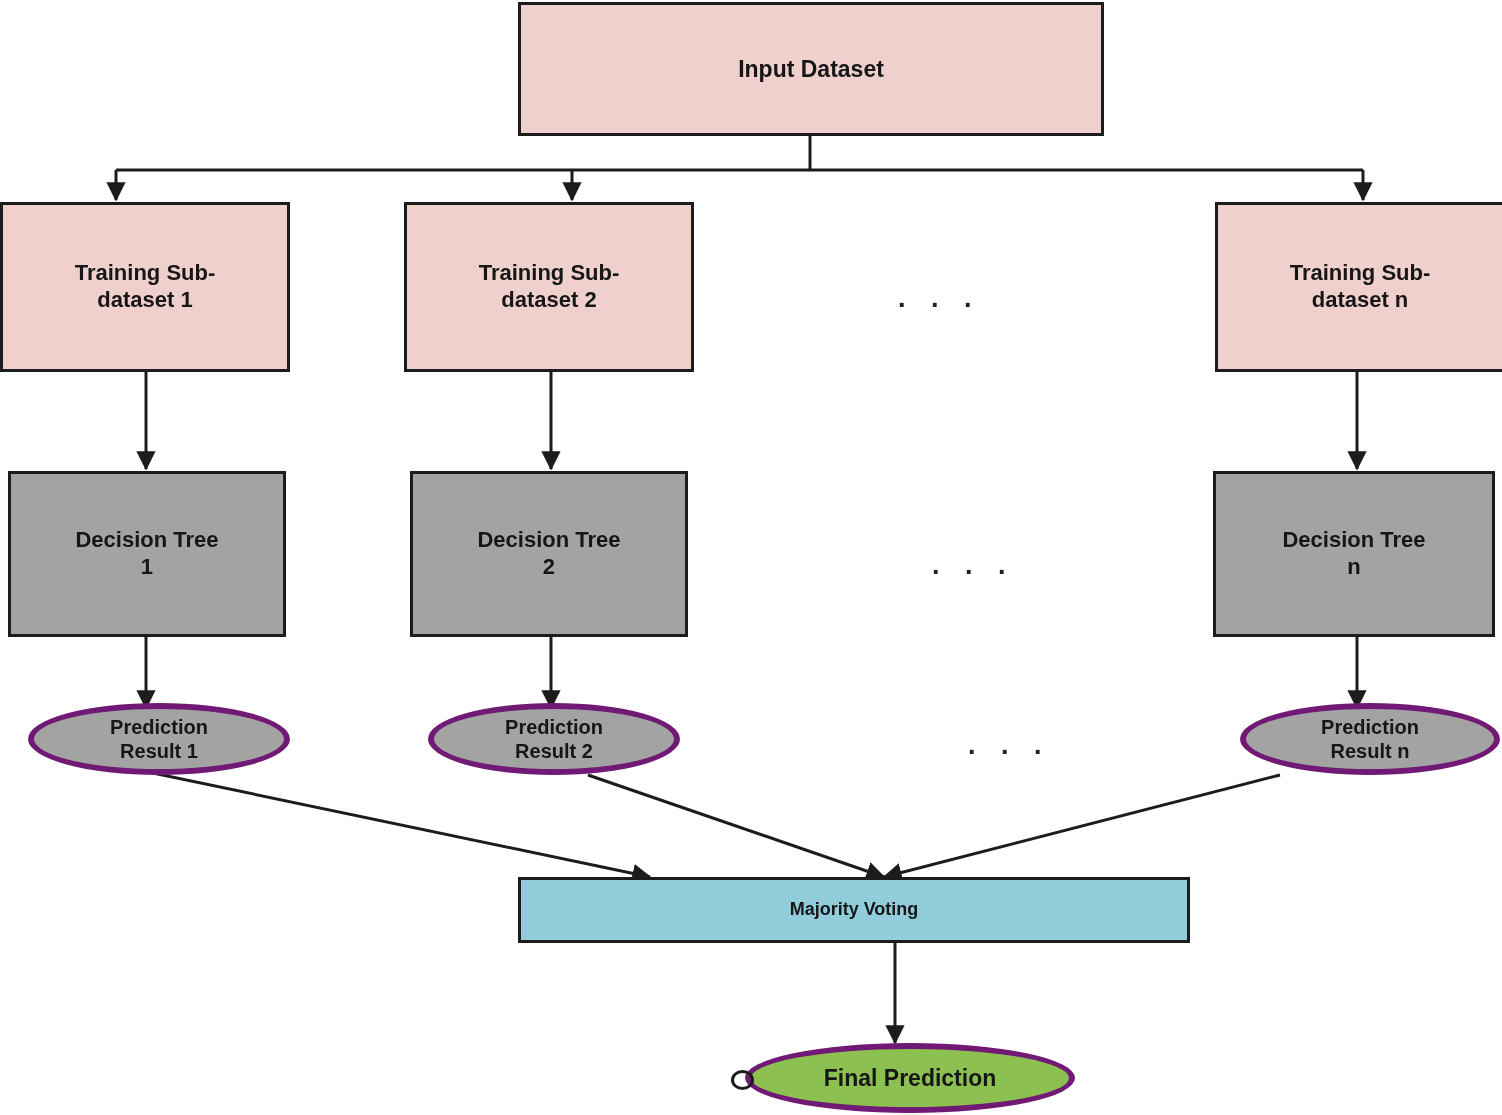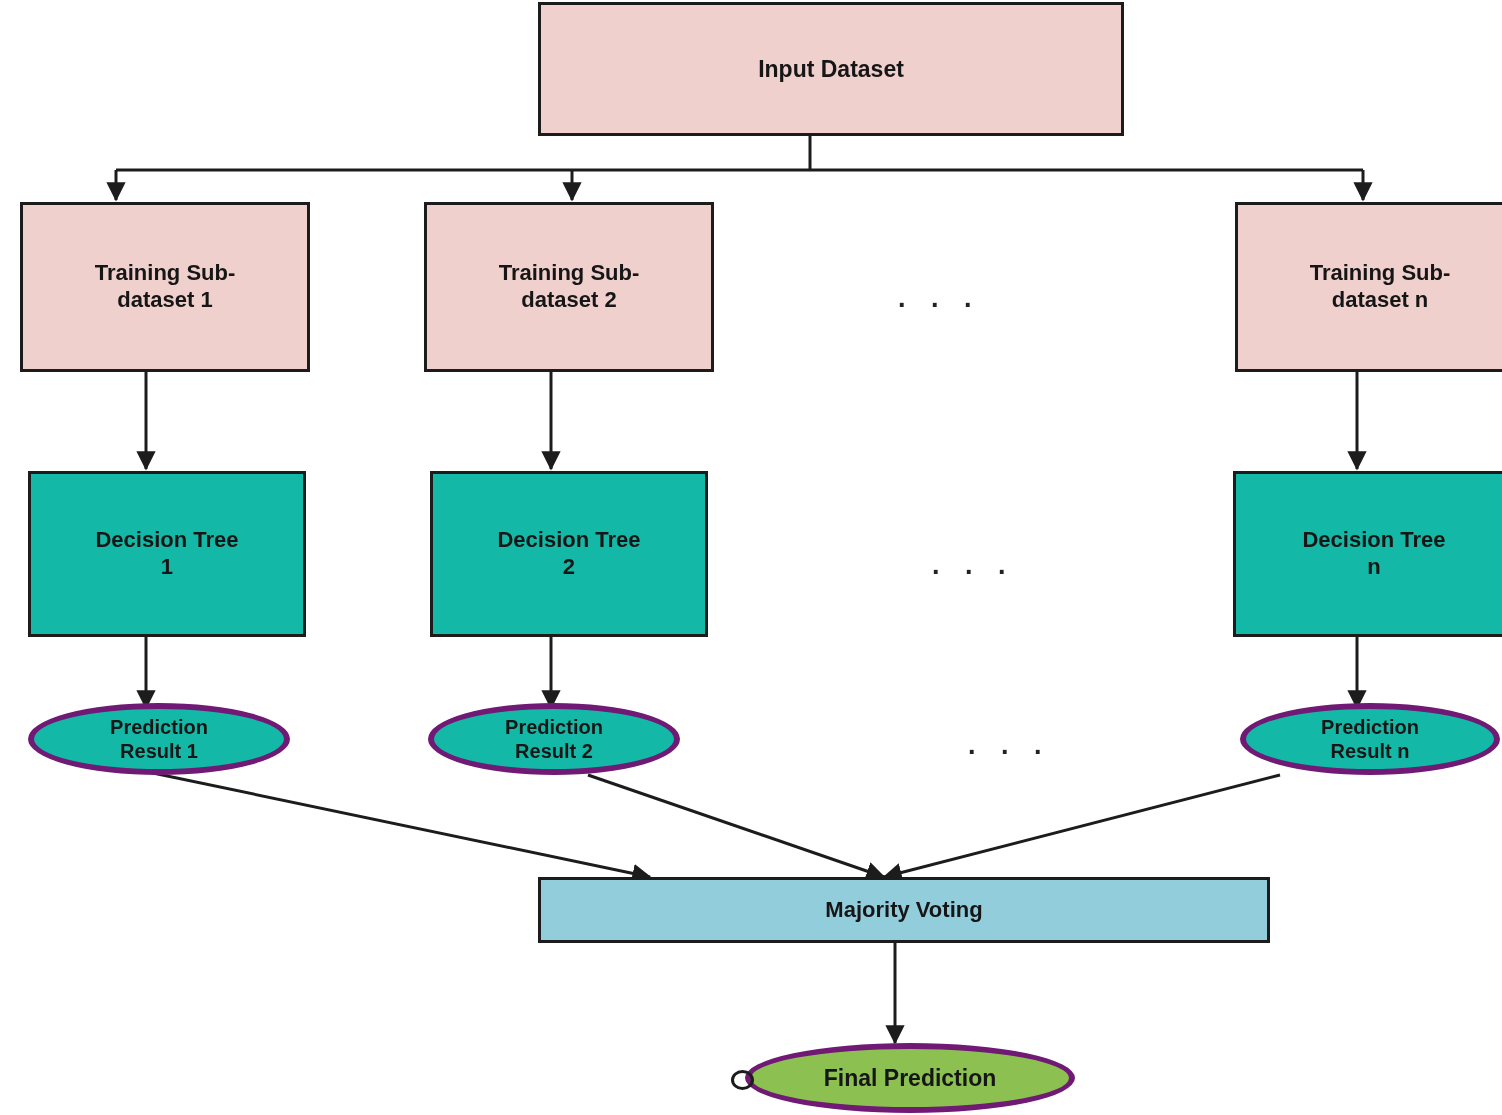--- a/index.html
+++ b/index.html
@@ -25,24 +25,23 @@
     text-align: center;
     font-weight: bold;
     color: #161616;
     line-height: 1.22;
     box-sizing: border-box;
     white-space: pre-line;
     z-index: 3;
   }
   .rect {
     border: 3px solid #1c1c1c;
-    margin-left: 20px;
   }
   .pink   { background: #efd0cd; }
-  .lav    { background: #14b8a6; }
+  .lav    { background: #a3a3a3; }
   .blue   { background: #92cddc; }
   .green  { background: #8cc152; }
 
   .ellipse {
     border: 6px solid #701a75;
     border-radius: 50%;
   }
 
   .dots {
     position: absolute;
@@ -150,21 +149,21 @@
   <div class="node ellipse lav" style="left:428px; top:703px; width:252px; height:72px; font-size:20px;">
     <span>Prediction
 Result 2</span>
   </div>
 
   <div class="node ellipse lav" style="left:1240px; top:703px; width:260px; height:72px; font-size:20px;">
     <span>Prediction
 Result n</span>
   </div>
 
-  <div class="node rect blue" style="left:518px; top:877px; width:732px; height:66px; font-size:22px;">
+  <div class="node rect blue" style="left:518px; top:877px; width:672px; height:66px; font-size:18px;">
     <span>Majority Voting</span>
   </div>
 
   <div class="node ellipse green" style="left:745px; top:1043px; width:330px; height:70px; font-size:23px;text-align:right;">
     <span>Final Prediction</span>
   </div>
 
   <div class="loop-handle" style="left:731px; top:1070px;"></div>
 
   <div class="dots" style="left:898px; top:283px; font-size:27px;">

